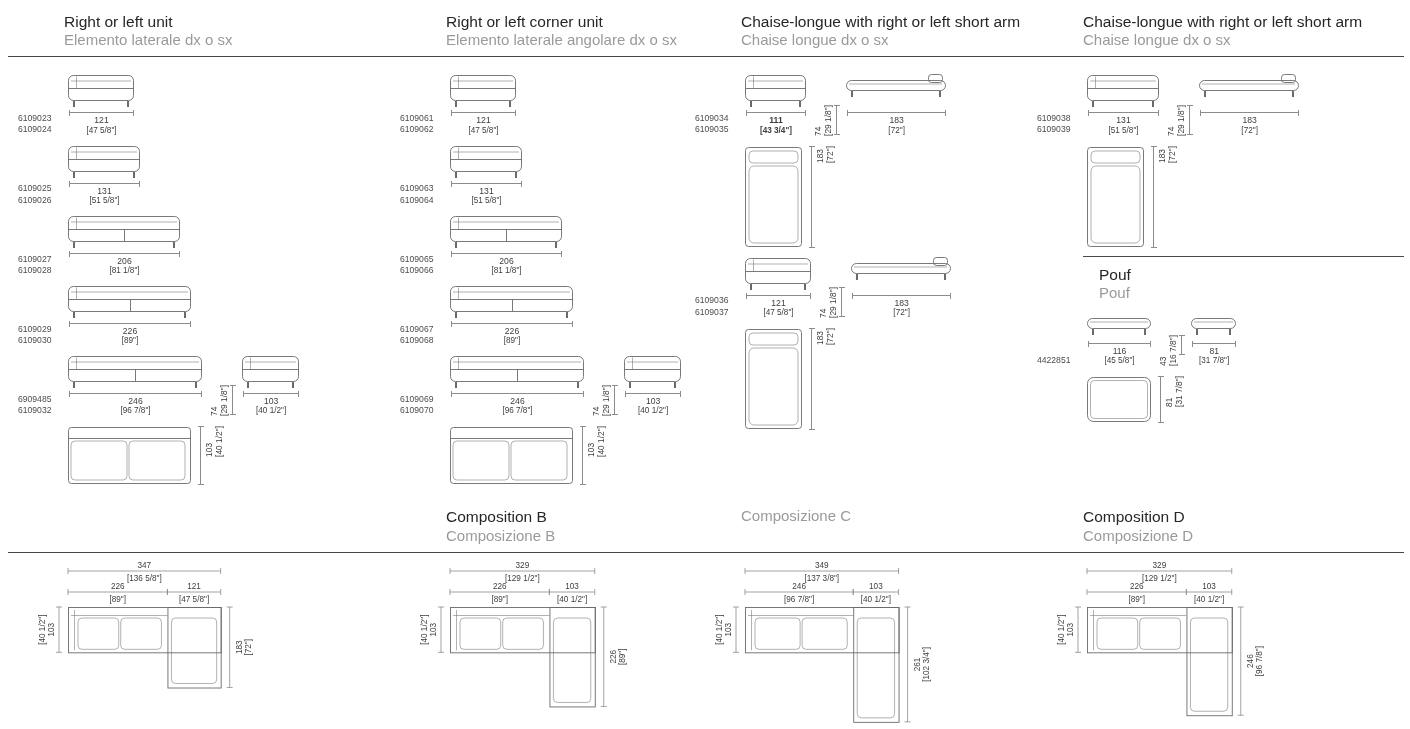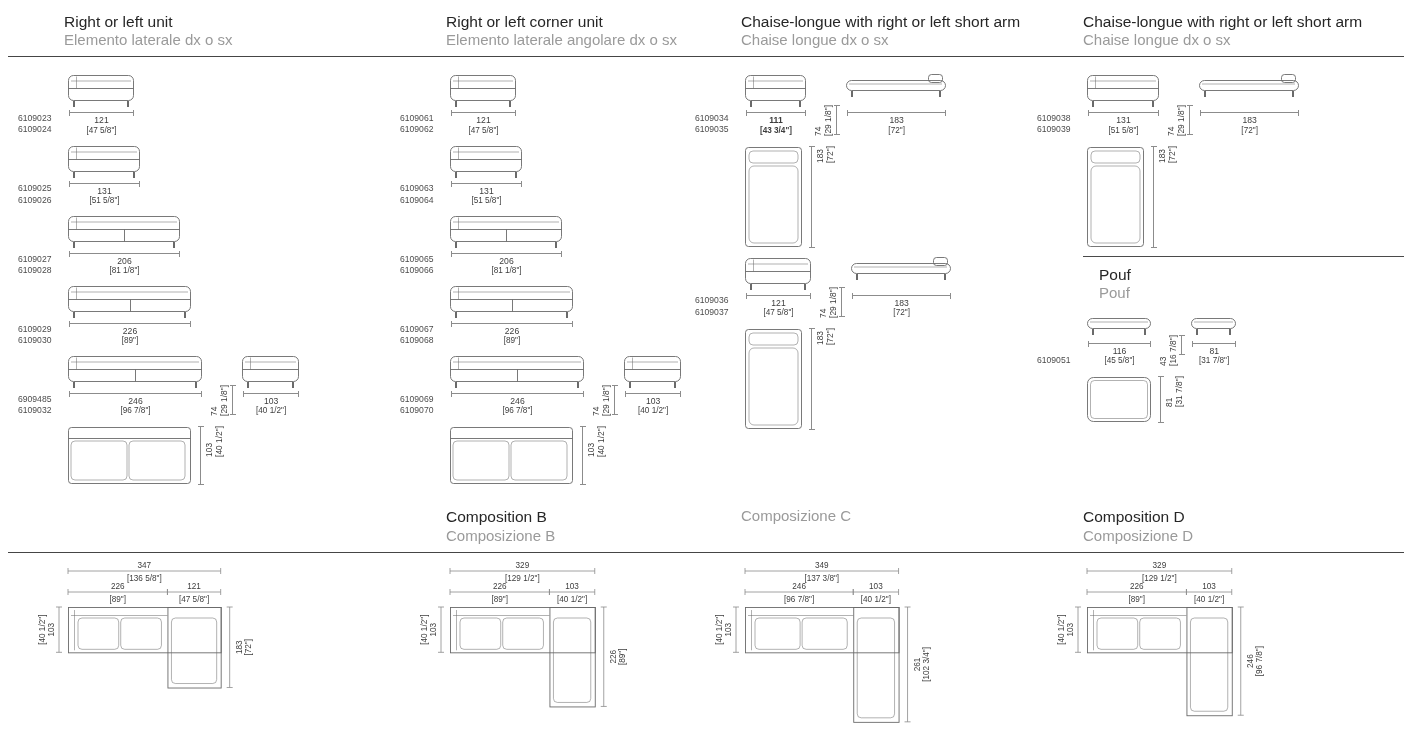--- a/index.html
+++ b/index.html
@@ -543,21 +543,21 @@
               <span class="vtxt">[72"]</span>
             </div>
           </div>
         </div>
         <div class="subheader">
           <div class="t1">Pouf</div>
           <div class="t2">Pouf</div>
         </div>
         <div class="item">
           <div class="codes">
-            <div class="code">6109051</div>
+            <div class="code">4422851</div>
           </div>
           <div class="fig">
             <svg width="67" height="26" class="draw">
               <rect x="1.5" y="4.5" width="63" height="10" rx="5" class="ln"></rect>
               <line x1="4" y1="8" x2="62" y2="8" class="ln lt"></line>
               <rect x="6" y="15" width="2" height="6" class="lnf"></rect>
               <rect x="58" y="15" width="2" height="6" class="lnf"></rect>
             </svg>
             <div class="dimh" style="width: 63px;">
               <div class="dline"></div>

